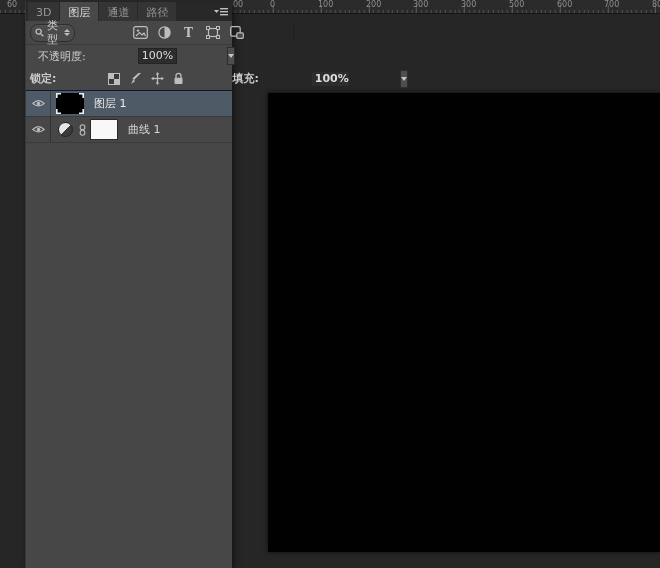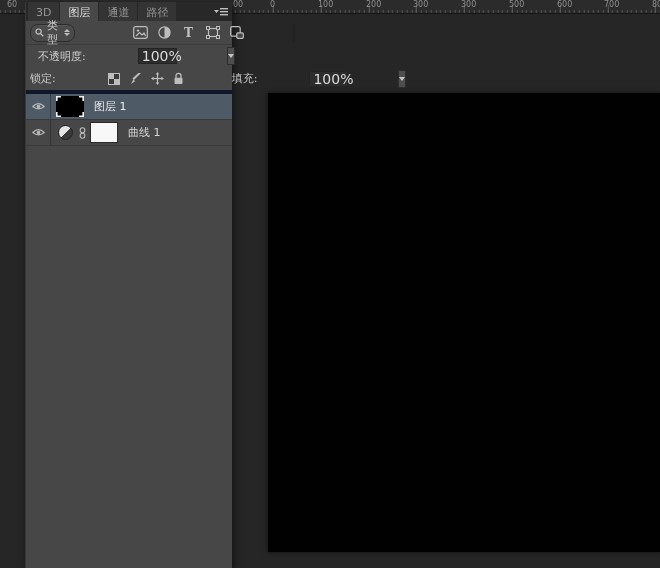--- a/index.html
+++ b/index.html
@@ -20,37 +20,37 @@
   
   .tabbar{height:19px;background:#282828;display:flex;align-items:stretch;flex:0 0 auto;}
   .tab{font-size:11px;color:#969696;background:#343434;padding:2px 8px 0 8px;margin-right:1px;line-height:17px;}
   .tab.active{background:#484848;color:#dedede;}
   .tab:first-child{margin-left:2px;}
   .panel-menu{margin-left:auto;margin-right:4px;display:flex;align-items:center;}
   
   .crow{display:flex;align-items:center;padding:0 4px;flex:0 0 auto;border-bottom:1px solid #3a3a3a;gap:48px;}
   .crow.filter{height:23px;}
   .crow.blend{height:22px;border-bottom:none;}
-  .crow.lock{height:23px;border-bottom:4px solid #0f172a;}
+  .crow.lock{height:23px;border-bottom:1px solid #0f172a;font-weight:bold;}
   .select{height:16px;background:#4b4b4b;border:1px solid #2d2d2d;border-radius:8px;
           display:flex;align-items:center;padding:0 4px;box-shadow:inset 0 1px 0 rgba(255,255,255,.06);}
   .select.square{border-radius:2px;}
   .select .lbl{font-size:11px;color:#d0d0d0;margin:0 3px;line-height:14px;}
   .updown{display:flex;flex-direction:column;gap:1px;margin-left:auto;padding-left:3px;}
   .updown i{width:0;height:0;border-left:3px solid transparent;border-right:3px solid transparent;display:block;}
   .updown i.up{border-bottom:3px solid #bdbdbd;}
   .updown i.dn{border-top:3px solid #bdbdbd;}
   .ficons{display:flex;align-items:center;gap:7px;margin-left:9px;}
   .ficon{width:17px;height:16px;display:flex;align-items:center;justify-content:center;}
   .t-glyph{font-size:12px;font-weight:bold;color:#c2c2c2;font-family:"DejaVu Serif","Liberation Serif",serif;}
   .toggle{margin-left:auto;width:11px;height:17px;border:1px solid #222;border-radius:2px;
           background:linear-gradient(#c0c0c0 0 45%,#8a8a8a 45% 50%,#333 50% 100%);}
   .small-lbl{font-size:11px;color:#cccccc;white-space:nowrap;}
   .field{height:14px;min-width:31px;background:#2d2d2d;border:1px solid #242424;color:#dcdcdc;
-         font-size:14px;line-height:14px;text-align:right;padding:0 3px;}
+         font-size:11px;line-height:14px;text-align:right;padding:0 3px;}
   .dd-btn{width:13px;height:16px;margin-left:2px;background:#4e4e4e;border:1px solid #2d2d2d;
           display:flex;align-items:center;justify-content:center;}
   .dd-btn i{width:0;height:0;border-left:3px solid transparent;border-right:3px solid transparent;border-top:4px solid #c4c4c4;}
   .lock-icons{display:flex;align-items:center;gap:9px;margin-left:4px;}
   
   .lrow{height:25px;display:flex;align-items:center;border-bottom:1px solid #3a3a3a;flex:0 0 auto;background:#474747;}
   .lrow.selected{background:#4e5a66;}
   .eye-cell{width:24px;align-self:stretch;display:flex;align-items:center;justify-content:center;
             border-right:1px solid rgba(0,0,0,.28);flex:0 0 auto;}
   .thumb{width:28px;height:21px;flex:0 0 auto;position:relative;}

